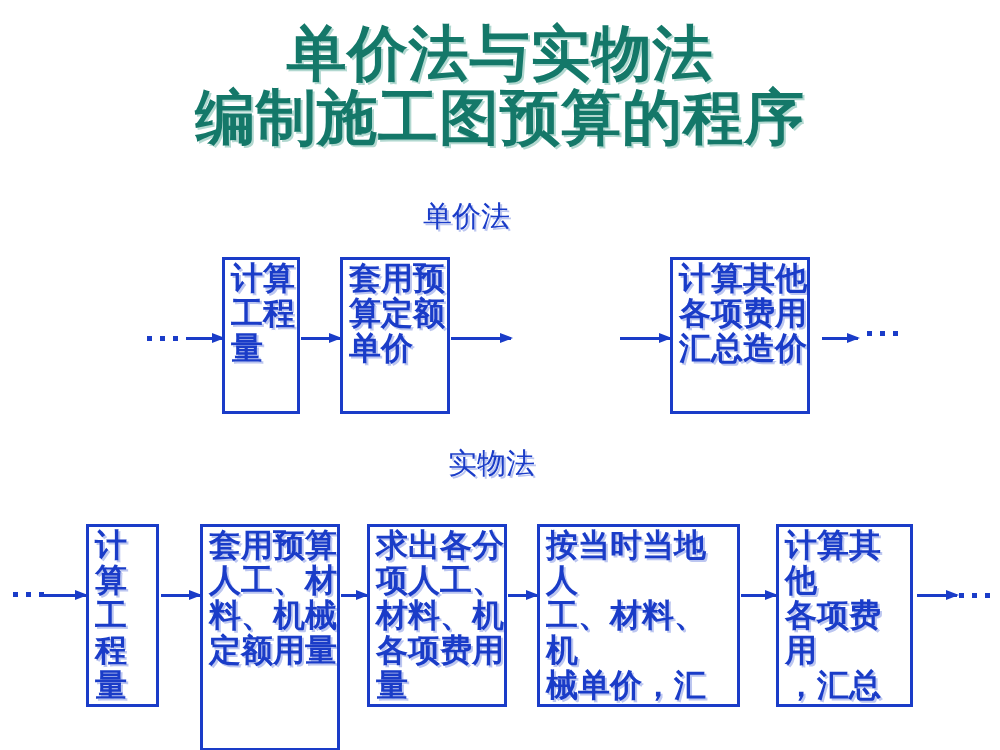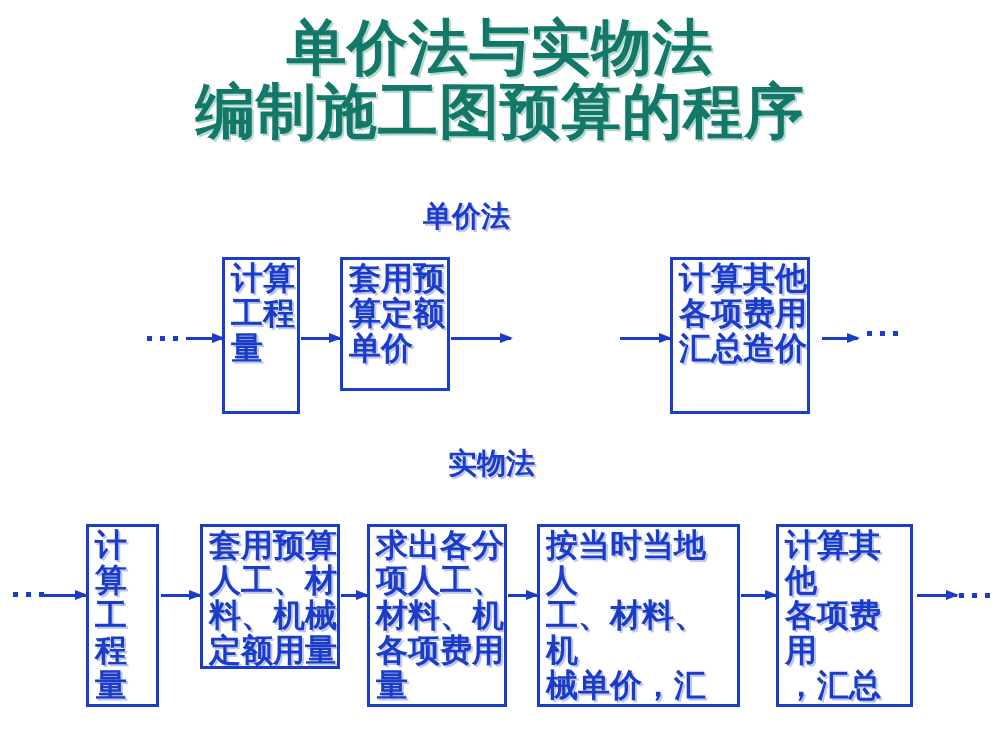--- a/index.html
+++ b/index.html
@@ -7,62 +7,62 @@
     --blue-shadow:#bcc6f0;
     --teal:#147869;
     --teal-shadow:#b2d8d0;
   }
   html,body{margin:0;padding:0;background:#fff;}
   .slide{
     position:relative;width:1000px;height:750px;background:#ffffff;
     font-family:"Liberation Sans",sans-serif;overflow:hidden;
   }
   .title{
-    position:absolute;top:16px;left:0;width:100%;margin:0;
+    position:absolute;top:22px;left:0;width:100%;margin:0;
     text-align:center;font-size:60px;line-height:64px;font-weight:bold;
     letter-spacing:1px;color:var(--teal);white-space:pre-line;
     text-shadow:2px 2px 0 var(--teal-shadow);
   }
   .sec-label{
-    position:absolute;font-size:29px;line-height:32px;font-weight:bold;
+    position:absolute;font-size:29px;line-height:32px;font-weight:normal;
     color:var(--blue);text-shadow:2px 2px 0 var(--blue-shadow);white-space:pre-line;
   }
   .box{
     position:absolute;box-sizing:border-box;border:3px solid var(--blue);
     color:var(--blue);font-size:32px;line-height:35px;font-weight:bold;
     padding:1px 0 0 6px;white-space:pre-line;
     text-shadow:2px 2px 0 var(--blue-shadow);overflow:hidden;
   }
   .arrow{position:absolute;height:3px;background:var(--blue);}
   .arrow::after{
     content:"";position:absolute;right:-2px;top:-4px;width:0;height:0;
     border-left:13px solid var(--blue);
     border-top:5px solid transparent;border-bottom:5px solid transparent;
   }
   .dots{position:absolute;display:flex;gap:8px;}
   .dots i{display:block;width:5px;height:5px;background:var(--blue);}
 
   
   .lbl1{left:423px;top:200px;}
   .r1b0{left:222px;top:257px;width:78px;height:157px;}
-  .r1b1{left:340px;top:257px;width:110px;height:134px;}
+  .r1b1{left:340px;top:257px;width:110px;height:157px;}
   .r1b2{left:511px;top:257px;width:107px;height:157px;}
   .r1b3{left:670px;top:257px;width:140px;height:157px;}
   .r1a0{left:186px;top:337px;width:37px;}
   .r1a1{left:301px;top:337px;width:39px;}
   .r1a2{left:451px;top:337px;width:60px;}
   .r1a3{left:620px;top:337px;width:50px;}
   .r1a4{left:822px;top:337px;width:36px;}
   .r1d0{left:147px;top:336px;}
   .r1d1{left:867px;top:331px;}
 
   
   .lbl2{left:448px;top:447px;}
   .r2b0{left:86px;top:524px;width:73px;height:183px;}
-  .r2b1{left:200px;top:524px;width:140px;height:145px;}
+  .r2b1{left:200px;top:524px;width:140px;height:227px;}
   .r2b2{left:367px;top:524px;width:140px;height:183px;}
   .r2b3{left:537px;top:524px;width:203px;height:183px;}
   .r2b4{left:776px;top:524px;width:137px;height:183px;}
   .r2a0{left:44px;top:594px;width:42px;}
   .r2a1{left:161px;top:594px;width:39px;}
   .r2a2{left:341px;top:594px;width:26px;}
   .r2a3{left:508px;top:594px;width:29px;}
   .r2a4{left:741px;top:594px;width:35px;}
   .r2a5{left:917px;top:594px;width:40px;}
   .r2d0{left:13px;top:592px;}

